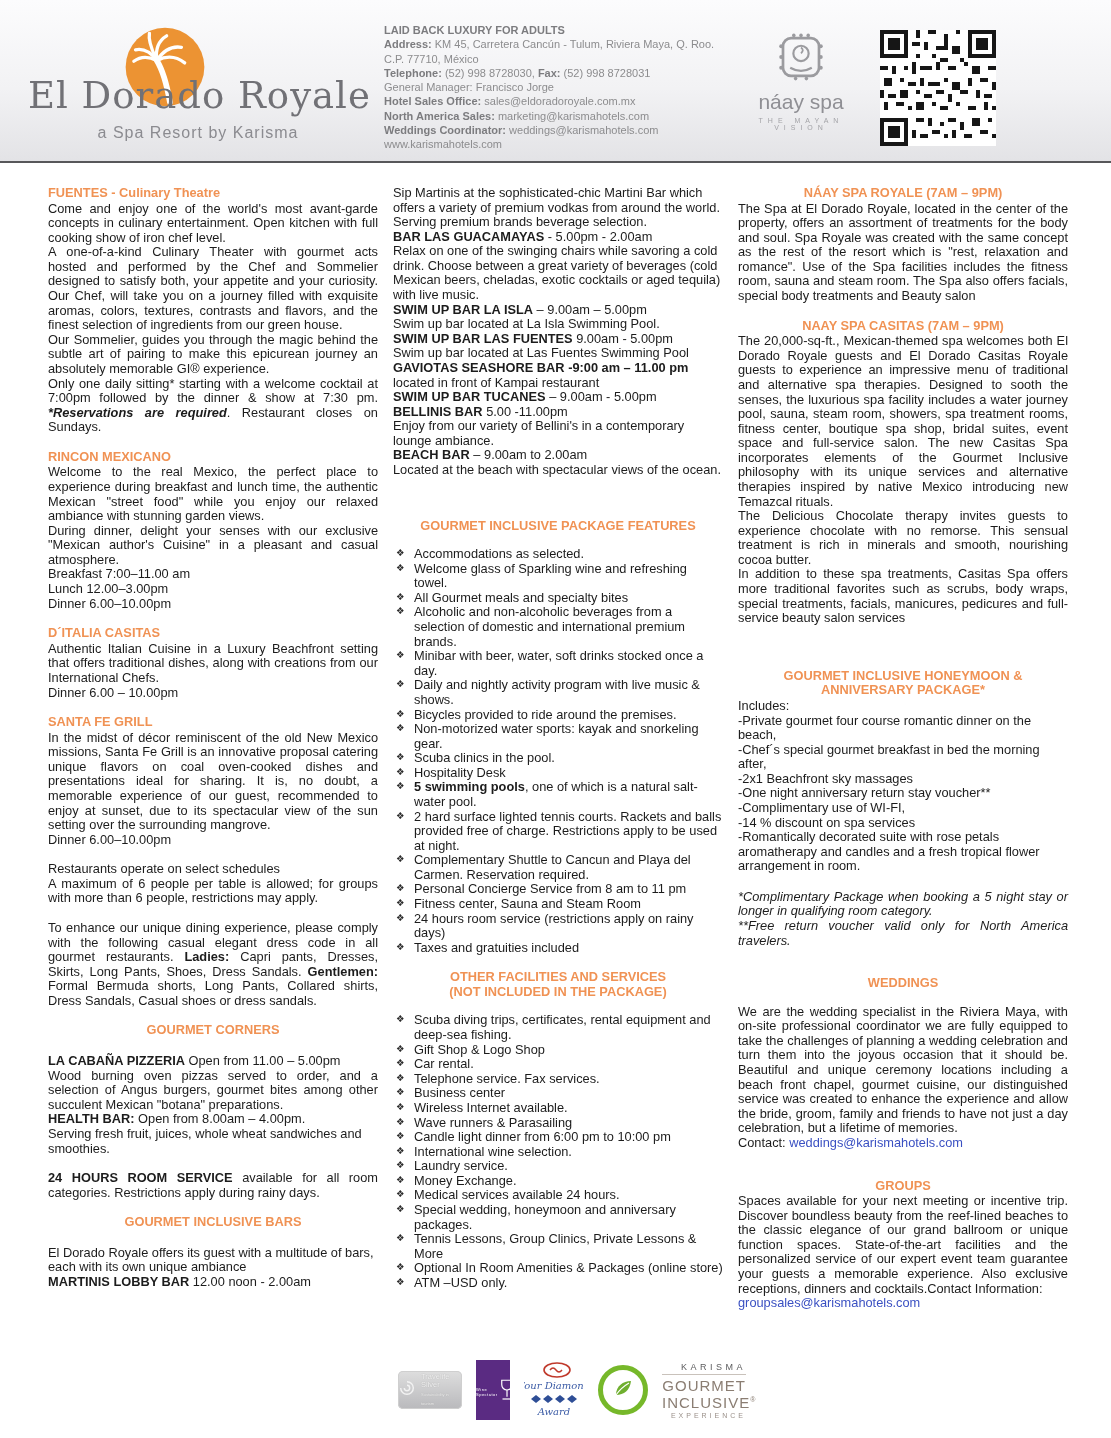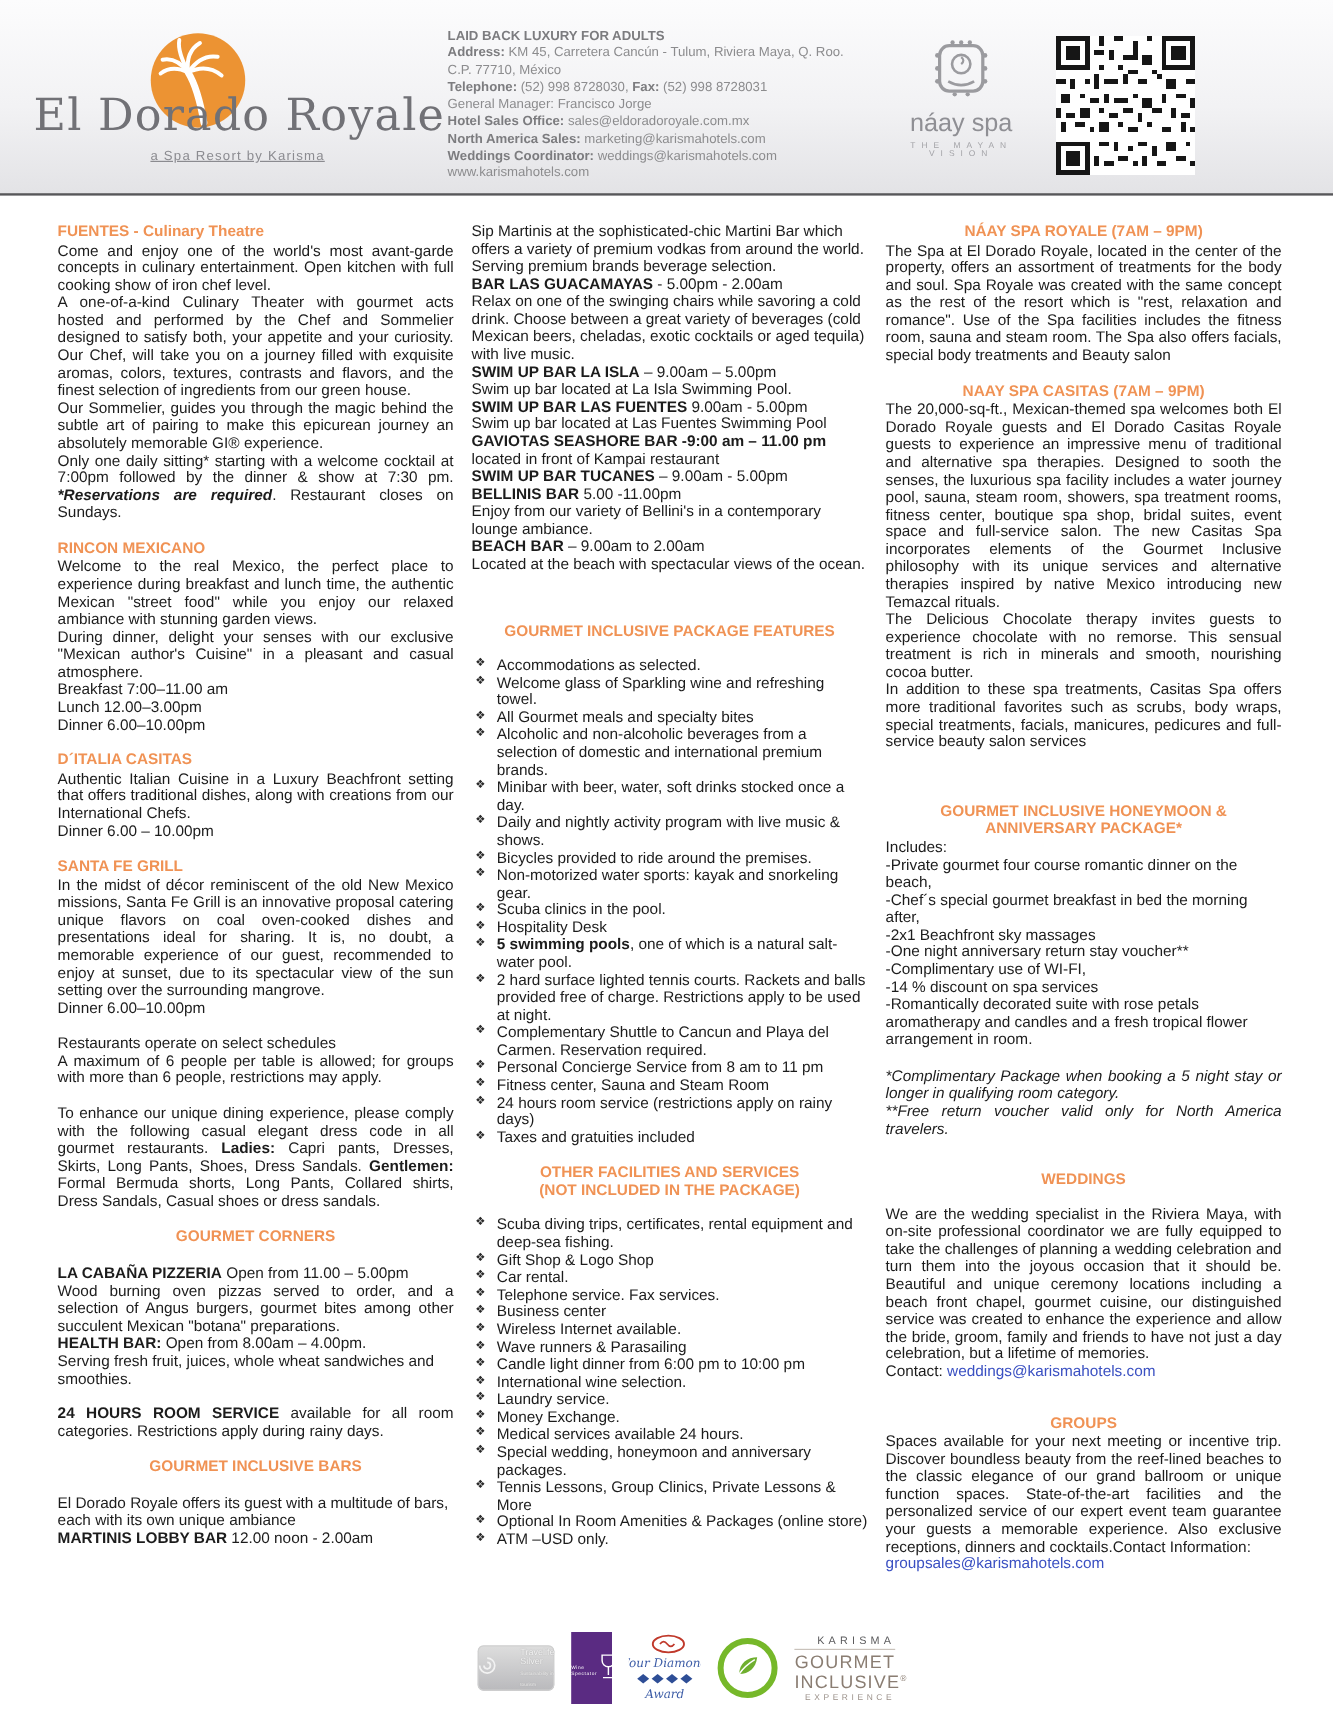--- a/index.html
+++ b/index.html
@@ -8,22 +8,22 @@
   
   .hdr{position:absolute;left:0;top:0;width:1111px;height:161px;
        background:linear-gradient(180deg,#fcfcfd 0%,#f2f2f4 55%,#e3e3e6 100%);
        border-bottom:2px solid #57575a;}
   .logo{position:absolute;left:28px;top:26px;width:340px;height:126px;}
   .logo-circle{position:absolute;left:96px;top:0;width:82px;height:82px;}
   .logo-script{position:absolute;left:0;top:48px;width:340px;text-align:center;
        font-family:"DejaVu Serif",serif;font-size:37px;color:#717176;
        white-space:nowrap;letter-spacing:1px;}
   .logo-tag{position:absolute;left:0;top:98px;width:340px;text-align:center;
-       font-size:11px;color:#8b8b90;letter-spacing:1px;text-decoration:underline;}
-  .contact{position:absolute;left:373px;top:23px;width:345px;font-size:11px;
+       font-size:16px;color:#8b8b90;letter-spacing:1px;}
+  .contact{position:absolute;left:384px;top:23px;width:345px;font-size:11px;
        line-height:1.3;color:#8c8c8e;}
   .contact .b{color:#7c7c7f;}
   .contact a.link{color:inherit;}
   .naay{position:absolute;left:731px;top:30px;width:140px;text-align:center;color:#97979b;}
   .naay-name{font-size:21px;color:#8f8f94;margin-top:2px;}
   .naay-tag{font-size:7px;letter-spacing:5px;color:#a3a3a7;margin-top:3px;}
   .qr{position:absolute;left:880px;top:30px;width:116px;height:116px;}
   
   .col{position:absolute;top:186px;width:330px;font-size:12.8px;line-height:1.14;}
   #col-left{left:48px;} #col-mid{left:393px;} #col-right{left:738px;}
@@ -36,21 +36,21 @@
   .b{font-weight:700;} .i{font-style:italic;} .u{text-decoration:underline;}
   a.link{color:#3A50C2;text-decoration:none;cursor:pointer;}
   ul.dlist{margin:0;padding:0;list-style:none;}
   .dlist li{position:relative;padding-left:21px;text-align:left;}
   .dlist li::before{content:"\2756";position:absolute;left:3px;top:1px;font-size:9.5px;color:#2a2a2a;}
   
   .foot{position:absolute;left:398px;top:1356px;width:352px;height:68px;
         display:flex;align-items:center;gap:14px;}
   .bdg-travelife{width:64px;height:38px;border-radius:5px;
         background:linear-gradient(180deg,#dedede,#b9b9bc);box-shadow:inset 0 0 0 1px #cfcfcf;
-        display:flex;align-items:center;justify-content:flex-end;gap:19px;color:#fdfdfd;}
+        display:flex;align-items:center;justify-content:space-between;gap:5px;color:#fdfdfd;}
   .tl-text{font-size:7.5px;line-height:1.15;color:#f5f5f5;text-shadow:0 0 1px #999;}
   .tl-sub{font-size:4px;color:#eee;}
   .bdg-wine{width:34px;height:60px;background:#5A2B82;display:flex;flex-direction:row;
         align-items:center;justify-content:flex-start;padding-top:3px;box-sizing:border-box;color:#fff;}
   .wine-top{font-size:4px;letter-spacing:.5px;}
   .wine-mid{font-size:4px;text-align:center;line-height:1.2;margin-top:1px;}
   .wine-year{font-size:12px;font-weight:700;margin-top:1px;}
   .bdg-diamond{width:60px;height:58px;position:relative;}
   .bdg-green{width:50px;height:50px;border-radius:50%;border:5px solid #76B82A;background:#fff;
         display:flex;align-items:center;justify-content:center;box-sizing:border-box;}

